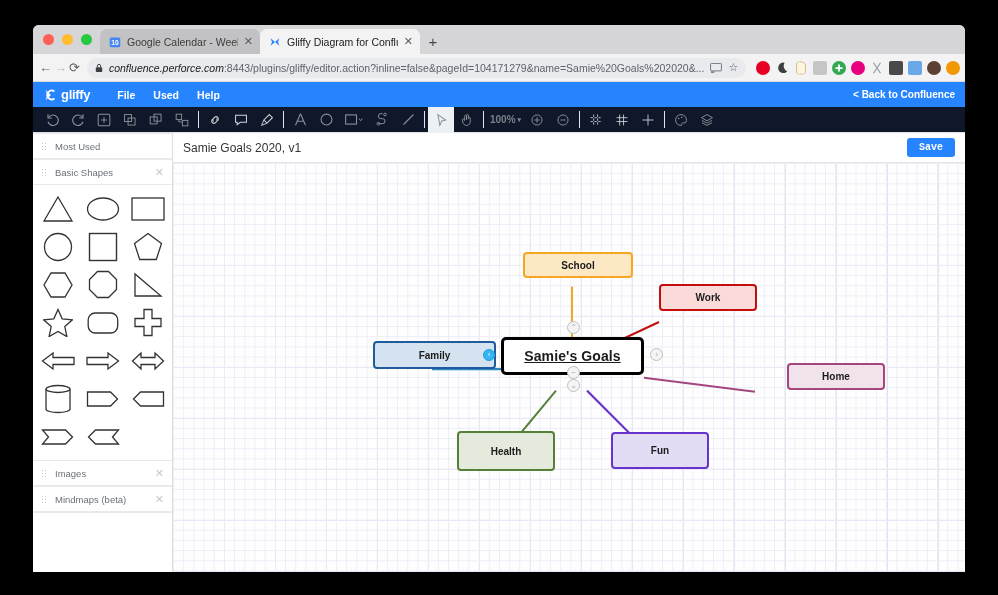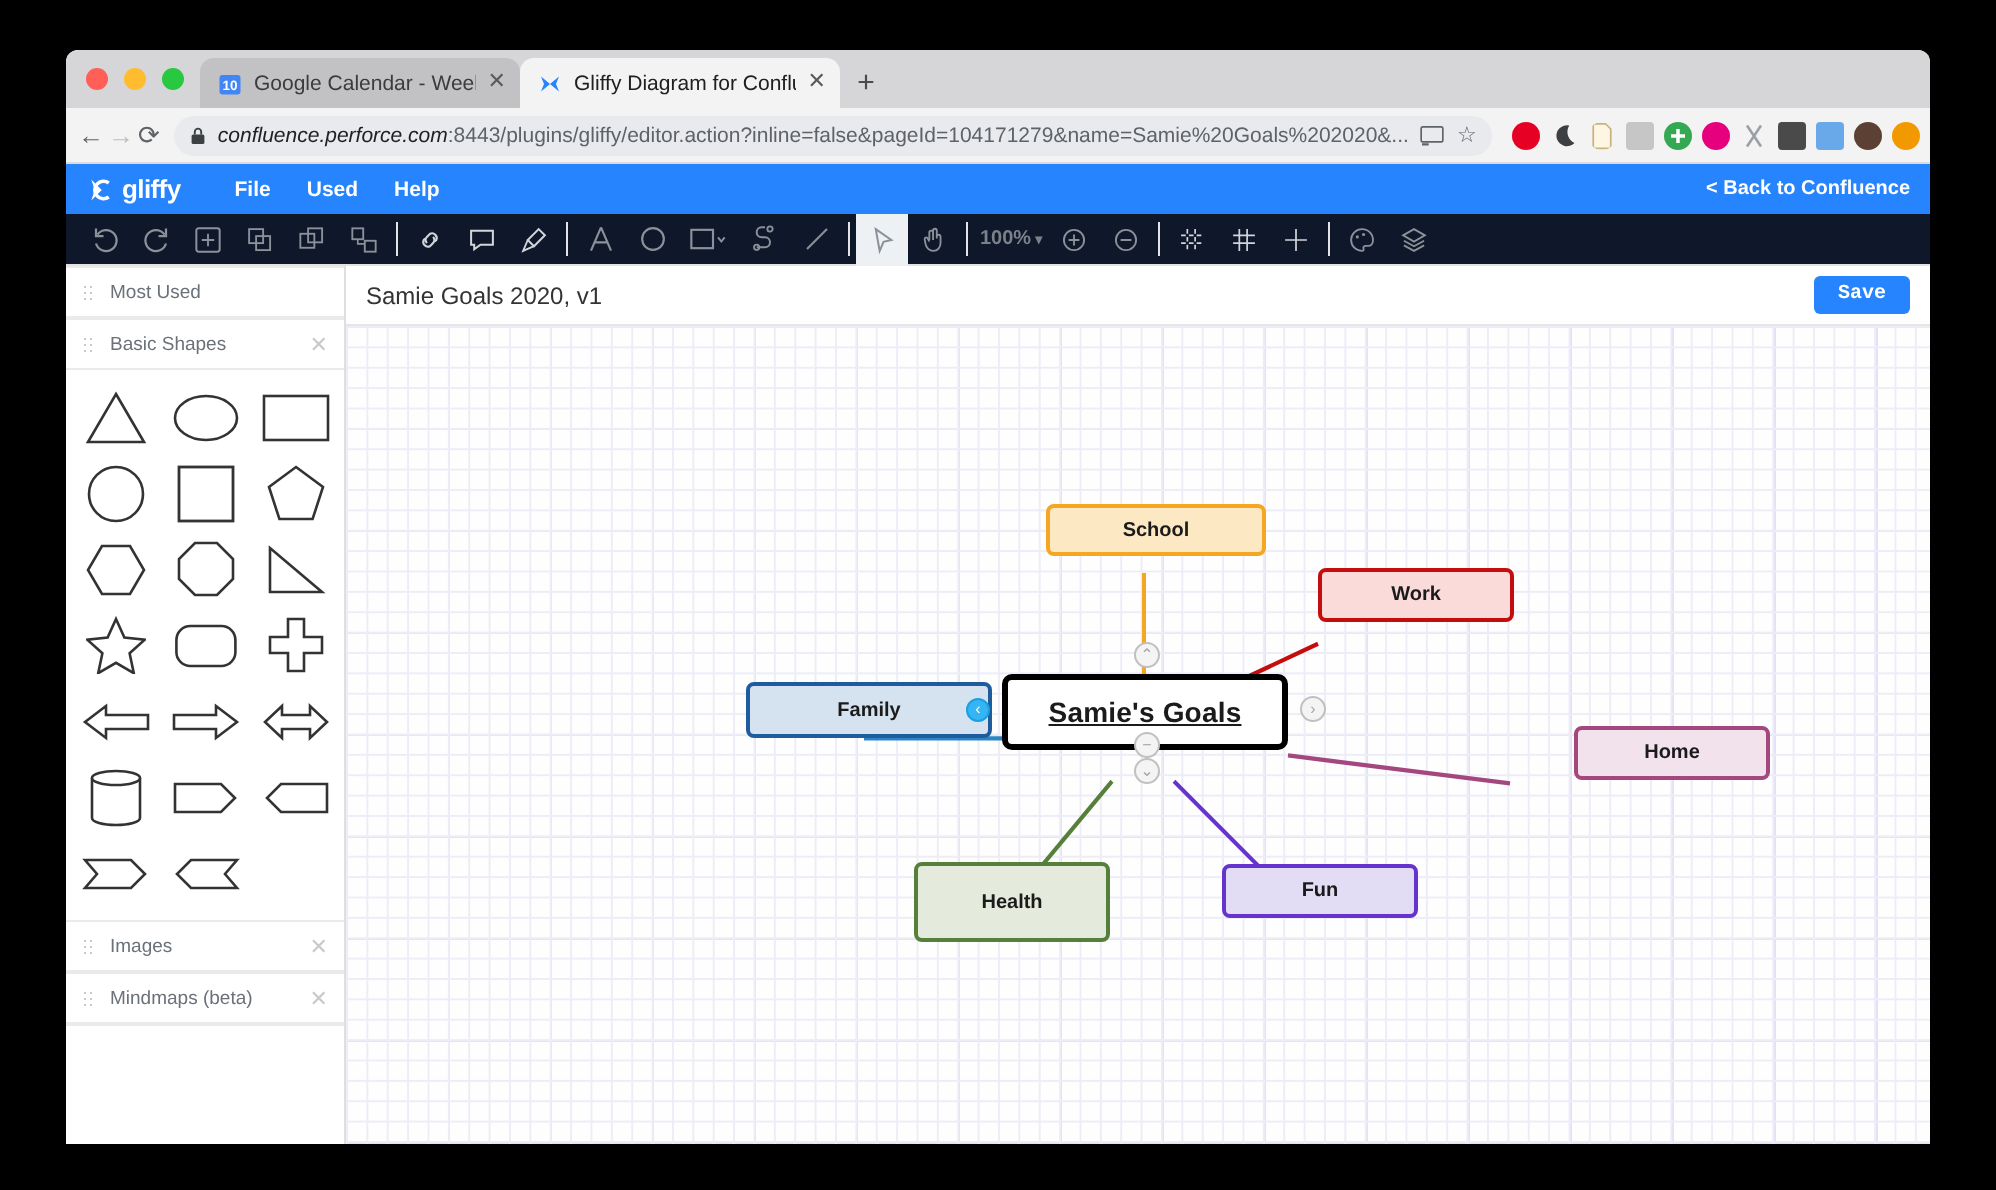--- a/index.html
+++ b/index.html
@@ -574,21 +574,21 @@
             </div>
             <div class="node center" style="left: 328px; top: 174px; width: 143px; height: 38px; background: rgb(255, 255, 255); border: 3px solid rgb(0, 0, 0); text-decoration: underline;">
               <span>Samie's Goals</span>
             </div>
             <div class="node" style="left: 582px; top: 200px; width: 98px; height: 27px; background: rgb(242, 226, 236); border: 2px solid rgb(163, 71, 126); margin-left: 32px;">
               <span>Home</span>
             </div>
             <div class="node" style="left: 284px; top: 268px; width: 98px; height: 40px; background: rgb(229, 235, 220); border: 2px solid rgb(86, 128, 58);">
               <span>Health</span>
             </div>
-            <div class="node" style="left: 438px; top: 269px; width: 98px; height: 27px; background: rgb(227, 220, 245); border: 2px solid rgb(102, 51, 204);">
+            <div class="node" style="left: 438px; top: 269px; width: 98px; height: 37px; background: rgb(227, 220, 245); border: 2px solid rgb(102, 51, 204);">
               <span>Fun</span>
             </div>
           </div>
         <div id="handle-layer">
             <div class="handle" style="left: 394px; top: 158px;">⌃</div>
             <div class="handle" style="left: 394px; top: 216px;">⌄</div>
             <div class="handle" style="left: 394px; top: 203px;">−</div>
             <div class="handle" style="left: 477px; top: 185px;">›</div>
             <div class="handle blue" style="left: 310px; top: 186px;">‹</div>
           </div>

